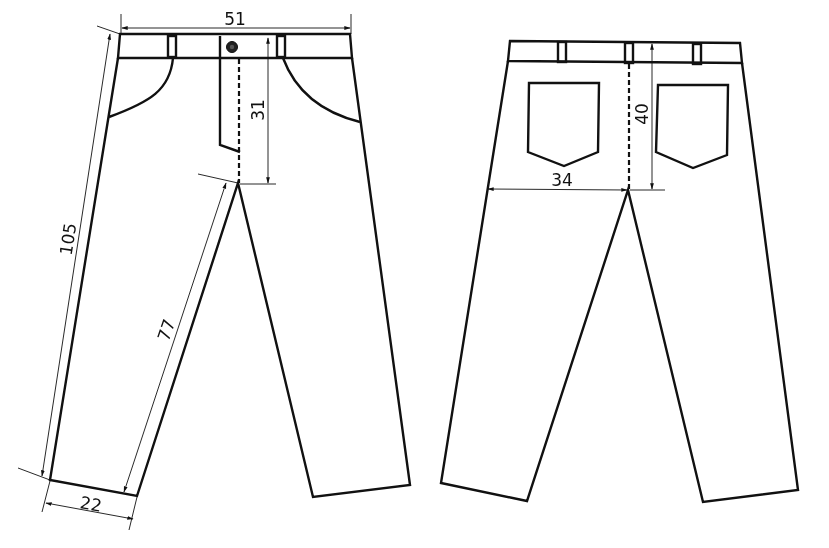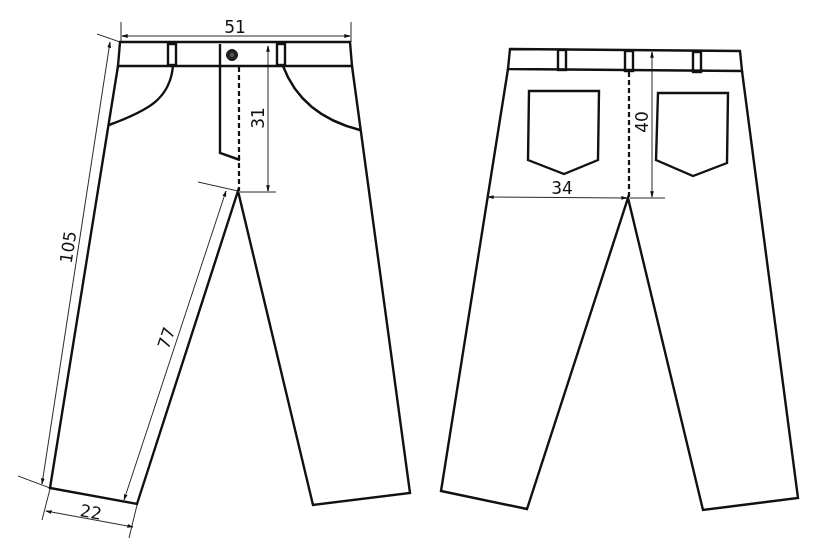--- a/index.html
+++ b/index.html
@@ -1,17 +1,17 @@
 <!DOCTYPE html>
 <html><head>
 <meta charset="utf-8">
 <style>
   html, body { margin:0; padding:0; background:#ffffff; }
   body { width:829px; height:548px; overflow:hidden; position:relative; }
-  #stage { position:absolute; left:0; top:8px; width:829px; height:424px; }
+  #stage { position:absolute; left:0; top:0; width:829px; height:424px; }
   svg text { font-family: "DejaVu Sans", sans-serif; fill:#111; }
   .thick { stroke:#111; stroke-width:2.4; fill:none; stroke-linejoin:miter; }
   .thin { stroke:#111; stroke-width:0.9; fill:none; }
   .dash { stroke:#111; stroke-width:2.2; fill:none; stroke-dasharray:5 3; }
 </style>
 </head>
 <body>
 
 <div id="stage">
 <svg width="829" height="548" viewBox="0 0 829 548" xmlns="http://www.w3.org/2000/svg">

